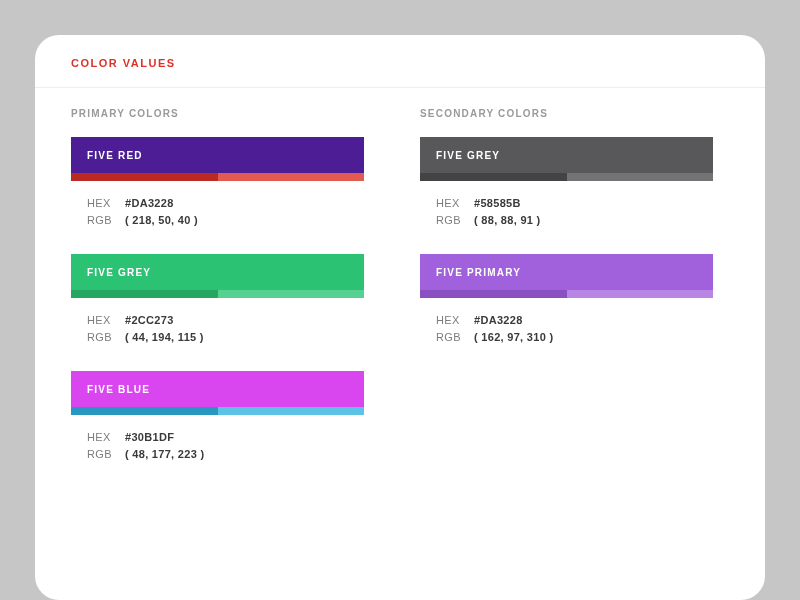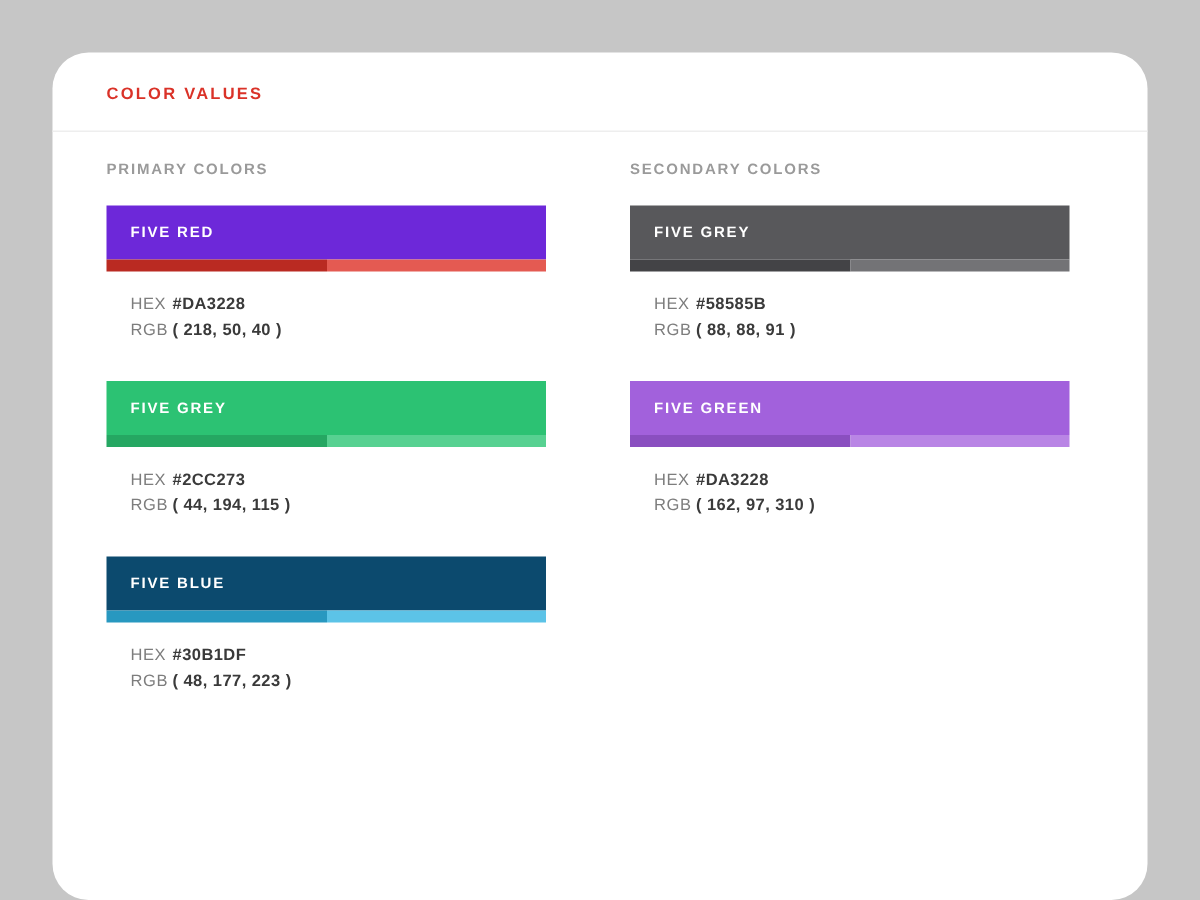--- a/index.html
+++ b/index.html
@@ -60,38 +60,38 @@
     display: flex;
   }
   .swatch-strip > div { flex: 1; }
   .swatch-meta {
     padding-top: 14px;
     padding-left: 16px;
     font-size: 11px;
     color: #4a4a4a;
     line-height: 1.5;
   }
-  .meta-row { display: flex; }
+  .meta-row { display: flex; gap: 10px; }
   .meta-label { color: #7d7d7d; font-weight: 500; width: 28px; letter-spacing: 0.4px; }
   .meta-value { font-weight: 700; color: #3a3a3a; letter-spacing: 0.3px; }
 </style>
 </head>
 <body>
 
 <div class="panel">
   <div class="panel-header">
     <div class="panel-title">COLOR VALUES</div>
   </div>
   <div class="panel-body">
 
     <div class="col">
       <div class="col-title">PRIMARY COLORS</div>
 
       <div class="swatch">
-        <div class="swatch-main" style="background:#6d28d9">FIVE RED</div>
+        <div class="swatch-main" style="background:#4c1d95">FIVE RED</div>
         <div class="swatch-strip">
           <div style="background:#ba2a22"></div>
           <div style="background:#e45a52"></div>
         </div>
         <div class="swatch-meta">
           <div class="meta-row">
             <span class="meta-label">HEX</span>
             <span class="meta-value">#DA3228</span>
           </div>
           <div class="meta-row">
@@ -113,21 +113,21 @@
             <span class="meta-value">#2CC273</span>
           </div>
           <div class="meta-row">
             <span class="meta-label">RGB</span>
             <span class="meta-value">( 44, 194, 115 )</span>
           </div>
         </div>
       </div>
 
       <div class="swatch">
-        <div class="swatch-main" style="background:#0c4a6e">FIVE BLUE</div>
+        <div class="swatch-main" style="background:#d946ef">FIVE BLUE</div>
         <div class="swatch-strip">
           <div style="background:#2898c0"></div>
           <div style="background:#5cc3e7"></div>
         </div>
         <div class="swatch-meta">
           <div class="meta-row">
             <span class="meta-label">HEX</span>
             <span class="meta-value">#30B1DF</span>
           </div>
           <div class="meta-row">
@@ -154,21 +154,21 @@
             <span class="meta-value">#58585B</span>
           </div>
           <div class="meta-row">
             <span class="meta-label">RGB</span>
             <span class="meta-value">( 88, 88, 91 )</span>
           </div>
         </div>
       </div>
 
       <div class="swatch">
-        <div class="swatch-main" style="background:#A261DC">FIVE GREEN</div>
+        <div class="swatch-main" style="background:#A261DC">FIVE PRIMARY</div>
         <div class="swatch-strip">
           <div style="background:#8a4fc0"></div>
           <div style="background:#b985e5"></div>
         </div>
         <div class="swatch-meta">
           <div class="meta-row">
             <span class="meta-label">HEX</span>
             <span class="meta-value">#DA3228</span>
           </div>
           <div class="meta-row">

